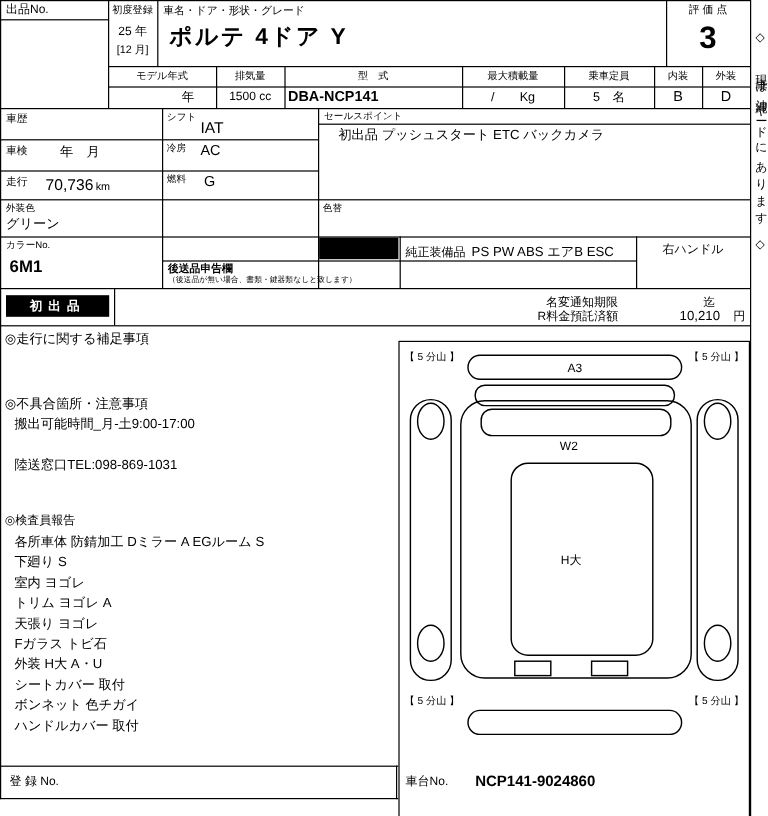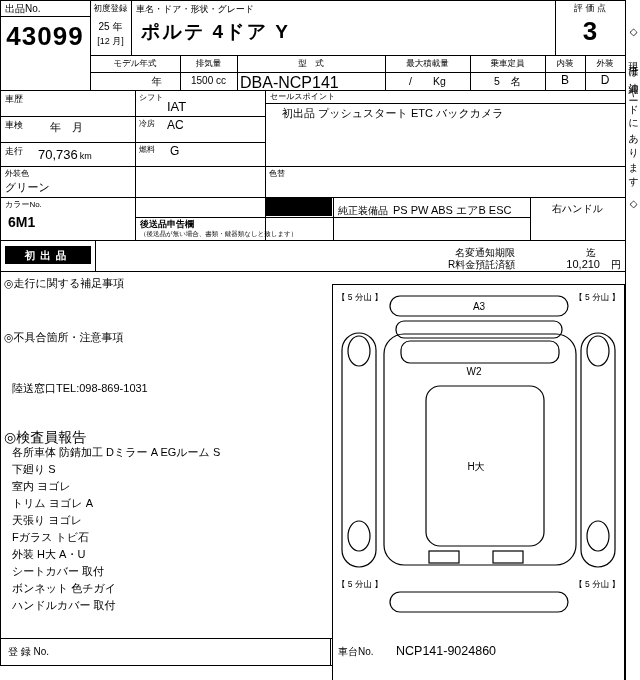--- a/index.html
+++ b/index.html
@@ -50,39 +50,38 @@
   <div class="vl" style="left:585px;top:55px;height:35px"></div>
   <div class="vl" style="left:135px;top:90px;height:150px"></div>
   <div class="vl" style="left:265px;top:90px;height:150px"></div>
   <div class="vl" style="left:333px;top:197px;height:43px"></div>
   <div class="vl" style="left:530px;top:197px;height:43px"></div>
   <div class="vl" style="left:95px;top:240px;height:31px"></div>
   <div class="vl" style="left:330px;top:638px;height:28px"></div>
   <div class="vl" style="left:625px;top:0;height:680px"></div>
 
   <div class="t" style="left:5px;top:3px;font-size:10px">出品No.</div>
-  <div class="t b ctr" style="left:0;top:22px;width:90px;font-size:26px;letter-spacing:1px">43099</div>
   <div class="t ctr" style="left:90px;top:4px;width:41px;font-size:8.5px">初度登録</div>
   <div class="t ctr" style="left:90px;top:21px;width:41px;font-size:10px">25 年</div>
   <div class="t ctr" style="left:90px;top:36px;width:41px;font-size:9px">[12 月]</div>
   <div class="t" style="left:136px;top:4px;font-size:9px">車名・ドア・形状・グレード</div>
   <div class="t b" style="left:141px;top:21px;font-size:19px;letter-spacing:2px">ポルテ 4ドア Y</div>
   <div class="t ctr" style="left:555px;top:3px;width:70px;font-size:9px">評 価 点</div>
   <div class="t b ctr" style="left:555px;top:17px;width:70px;font-size:26px">3</div>
 
   <div class="t ctr" style="left:90px;top:59px;width:90px;font-size:8.5px">モデル年式</div>
   <div class="t ctr" style="left:180px;top:59px;width:57px;font-size:8.5px">排気量</div>
   <div class="t ctr" style="left:237px;top:59px;width:148px;font-size:8.5px">型　式</div>
   <div class="t ctr" style="left:385px;top:59px;width:85px;font-size:8.5px">最大積載量</div>
   <div class="t ctr" style="left:470px;top:59px;width:75px;font-size:8.5px">乗車定員</div>
   <div class="t ctr" style="left:545px;top:59px;width:40px;font-size:8.5px">内装</div>
   <div class="t ctr" style="left:585px;top:59px;width:40px;font-size:8.5px">外装</div>
   <div class="t rt" style="left:90px;top:75px;width:72px;font-size:10.5px">年</div>
   <div class="t ctr" style="left:180px;top:75px;width:57px;font-size:10px">1500 cc</div>
-  <div class="t" style="left:240px;top:74px;font-size:16px;font-weight:400">DBA-NCP141</div>
+  <div class="t" style="left:240px;top:74px;font-size:12px;font-weight:700">DBA-NCP141</div>
   <div class="t ctr" style="left:385px;top:75px;width:85px;font-size:10.5px">/　　Kg</div>
   <div class="t ctr" style="left:470px;top:75px;width:75px;font-size:10.5px">5　名</div>
   <div class="t ctr" style="left:545px;top:74px;width:40px;font-size:12px">B</div>
   <div class="t ctr" style="left:585px;top:74px;width:40px;font-size:12px">D</div>
 
   <div class="t" style="left:5px;top:94px;font-size:9px">車歴</div>
   <div class="t" style="left:139px;top:93px;font-size:8px">シフト</div>
   <div class="t" style="left:167px;top:100px;font-size:13px">IAT</div>
   <div class="t" style="left:5px;top:120px;font-size:9px">車検</div>
   <div class="t" style="left:50px;top:121px;font-size:11px">年　月</div>
@@ -113,22 +112,23 @@
 
   <div class="badge" style="left:5px;top:246px;width:86px;height:18px;line-height:18px;font-size:10.5px;letter-spacing:5px;font-weight:bold">初出品</div>
   <div class="t" style="left:455px;top:247px;font-size:10px">名変通知期限</div>
   <div class="t" style="left:586px;top:247px;font-size:10px">迄</div>
   <div class="t" style="left:448px;top:259px;font-size:10px">R料金預託済額</div>
   <div class="t rt" style="left:548px;top:258px;width:52px;font-size:11px">10,210</div>
   <div class="t" style="left:611px;top:259px;font-size:10px">円</div>
 
   <div class="t" style="left:4px;top:277px;font-size:11px">◎走行に関する補足事項</div>
   <div class="t" style="left:4px;top:331px;font-size:11px">◎不具合箇所・注意事項</div>
+  <div class="t" style="left:12px;top:348px;font-size:11px">搬出可能時間_月-土9:00-17:00</div>
   <div class="t" style="left:12px;top:382px;font-size:11px">陸送窓口TEL:098-869-1031</div>
-  <div class="t" style="left:4px;top:429px;font-size:14px">◎検査員報告</div>
+  <div class="t" style="left:4px;top:429px;font-size:10px">◎検査員報告</div>
   <div class="t" style="left:12px;top:446px;font-size:11px">各所車体 防錆加工 Dミラー A EGルーム S</div>
   <div class="t" style="left:12px;top:463px;font-size:11px">下廻り S</div>
   <div class="t" style="left:12px;top:480px;font-size:11px">室内 ヨゴレ</div>
   <div class="t" style="left:12px;top:497px;font-size:11px">トリム ヨゴレ A</div>
   <div class="t" style="left:12px;top:514px;font-size:11px">天張り ヨゴレ</div>
   <div class="t" style="left:12px;top:531px;font-size:11px">Fガラス トビ石</div>
   <div class="t" style="left:12px;top:548px;font-size:11px">外装 H大 A・U</div>
   <div class="t" style="left:12px;top:565px;font-size:11px">シートカバー 取付</div>
   <div class="t" style="left:12px;top:582px;font-size:11px">ボンネット 色チガイ</div>
   <div class="t" style="left:12px;top:599px;font-size:11px">ハンドルカバー 取付</div>
@@ -158,17 +158,17 @@
         <text x="287" y="302" text-anchor="end">【 5 分山 】</text>
         <text x="146" y="25" text-anchor="middle" font-size="10">A3</text>
         <text x="141" y="90" text-anchor="middle" font-size="10">W2</text>
         <text x="143" y="185" text-anchor="middle" font-size="10">H大</text>
       </g>
     </svg>
   </div>
 
   <div class="t" style="left:8px;top:646px;font-size:10px">登 録 No.</div>
   <div class="t" style="left:338px;top:646px;font-size:10px">車台No.</div>
-  <div class="t" style="left:396px;top:644px;font-size:12.5px;font-weight:400">NCP141-9024860</div>
+  <div class="t" style="left:396px;top:644px;font-size:12.5px;font-weight:700">NCP141-9024860</div>
 
   <div class="vtxt" style="left:626px;top:26px;height:630px;font-size:10px">◇ 現車は沖縄ヤードにあります ◇</div>
 
 </div>
 
 </body></html>

